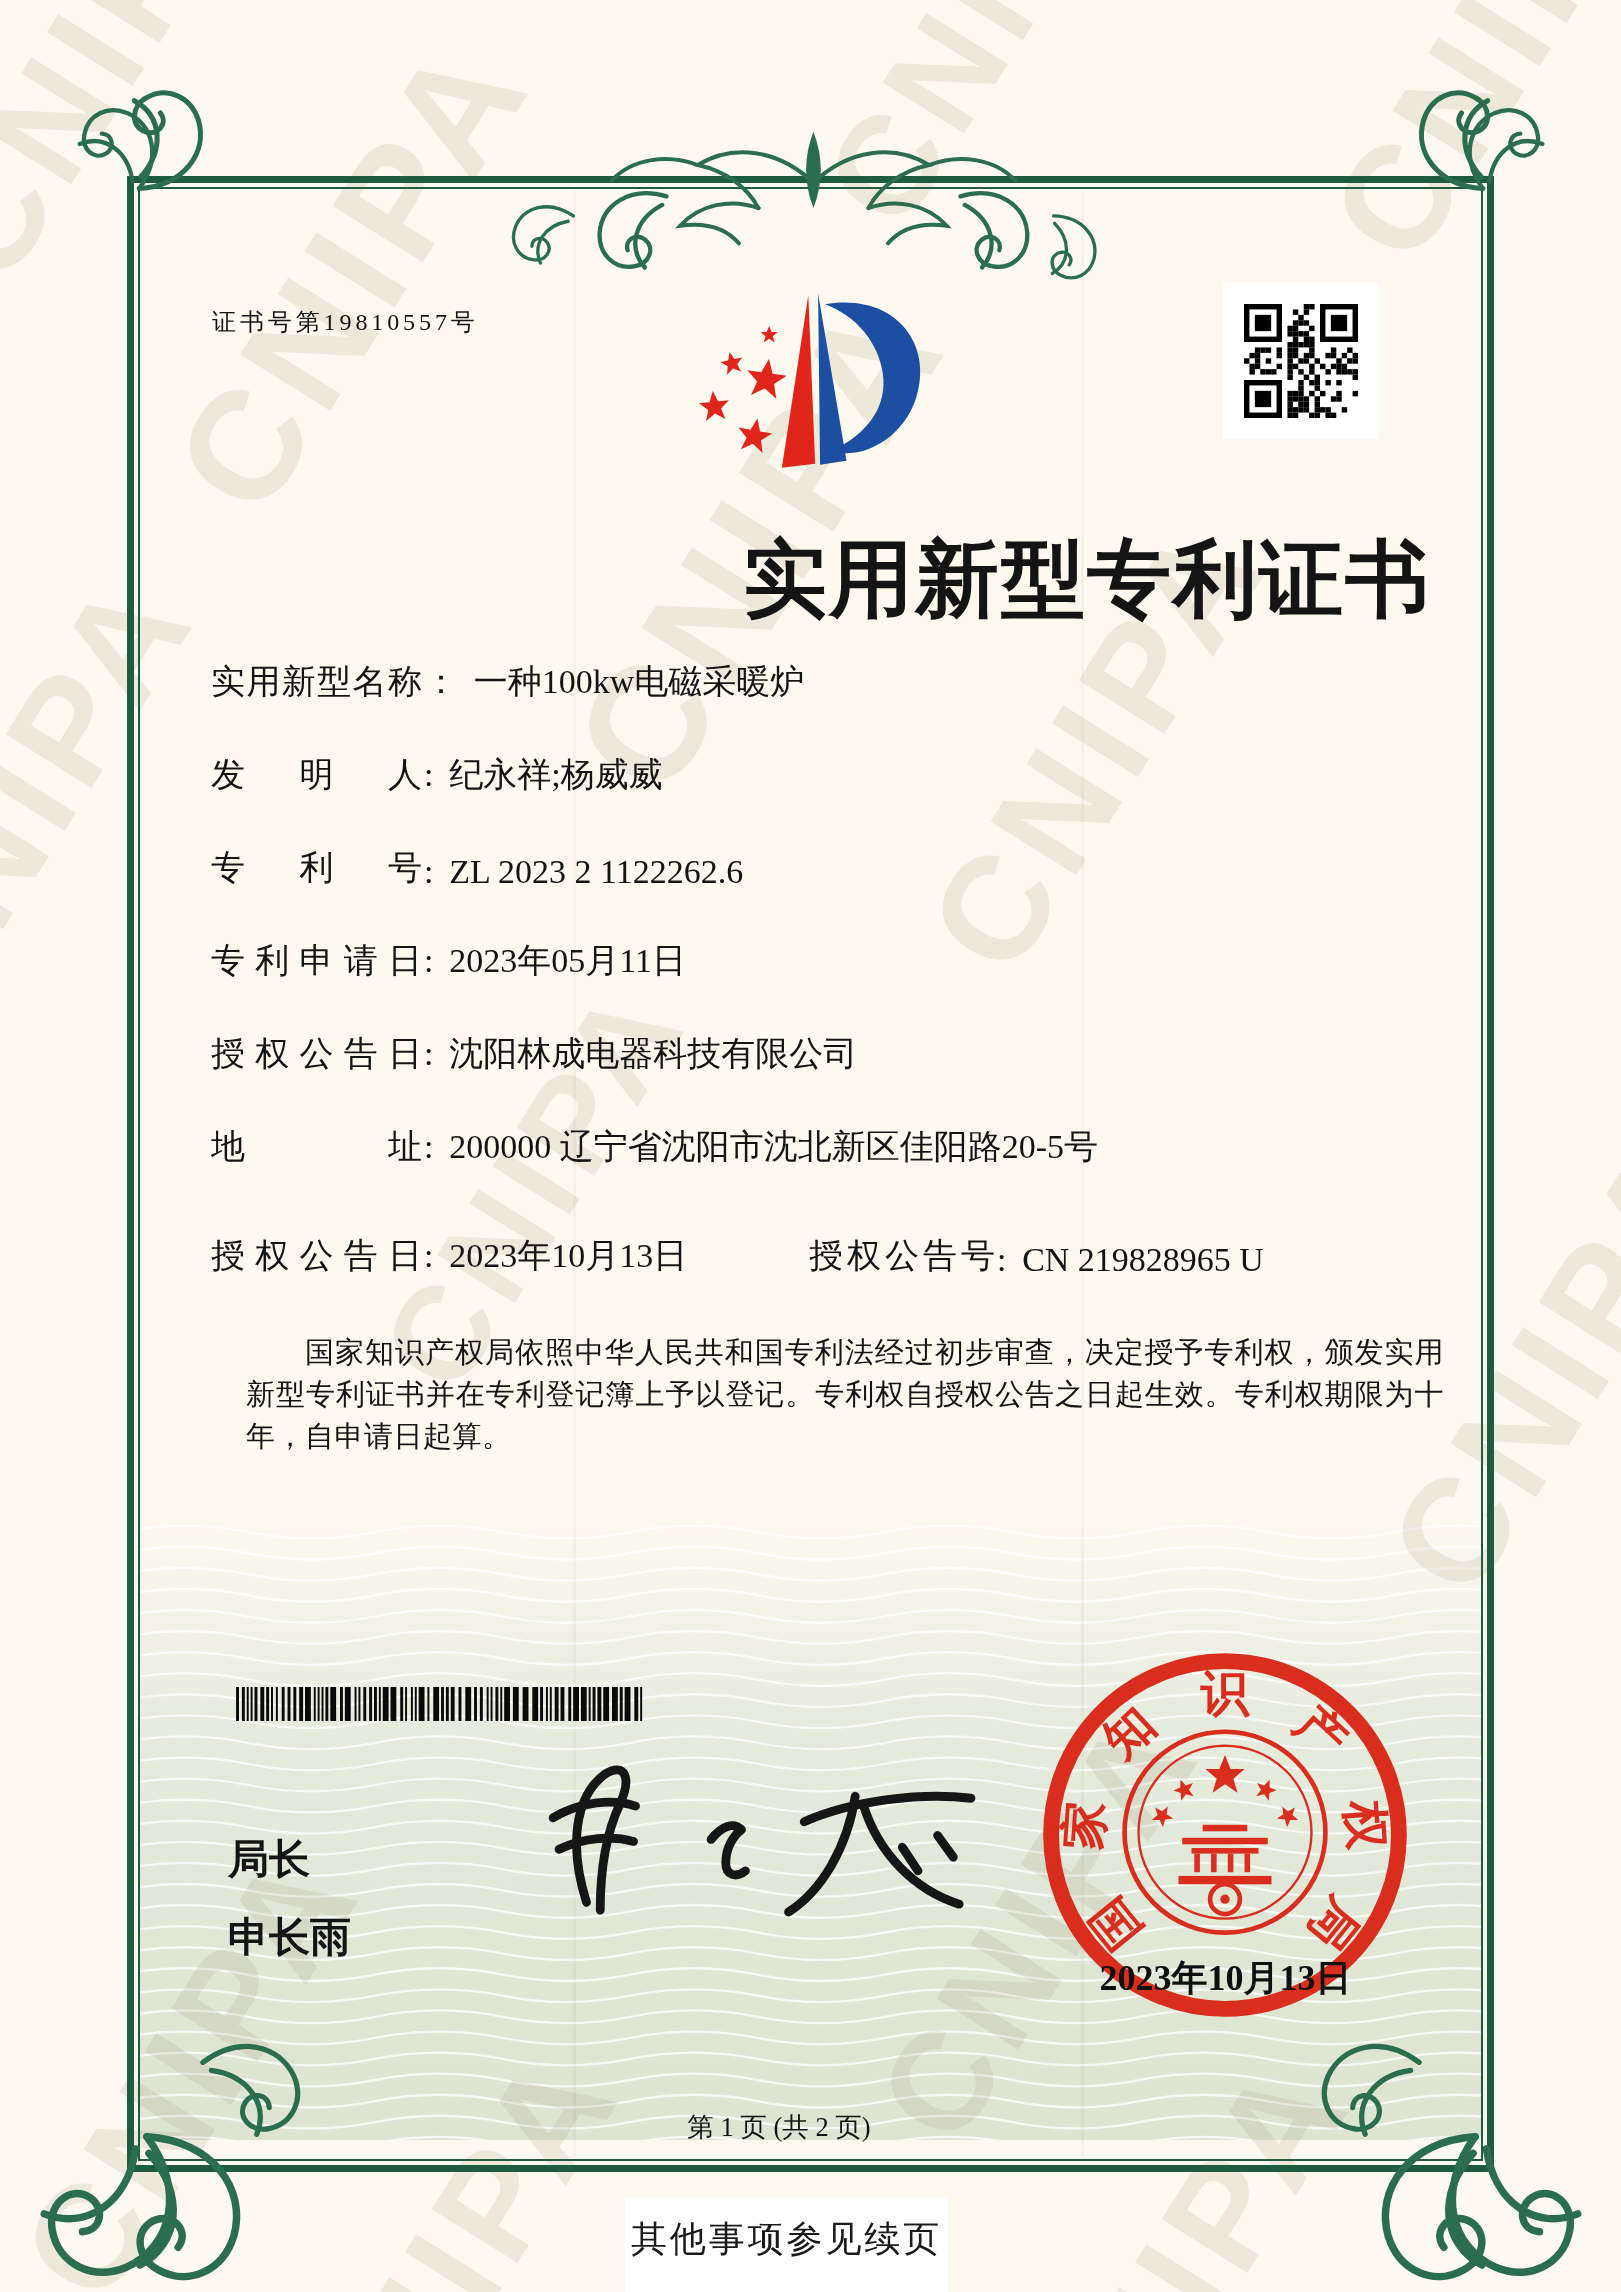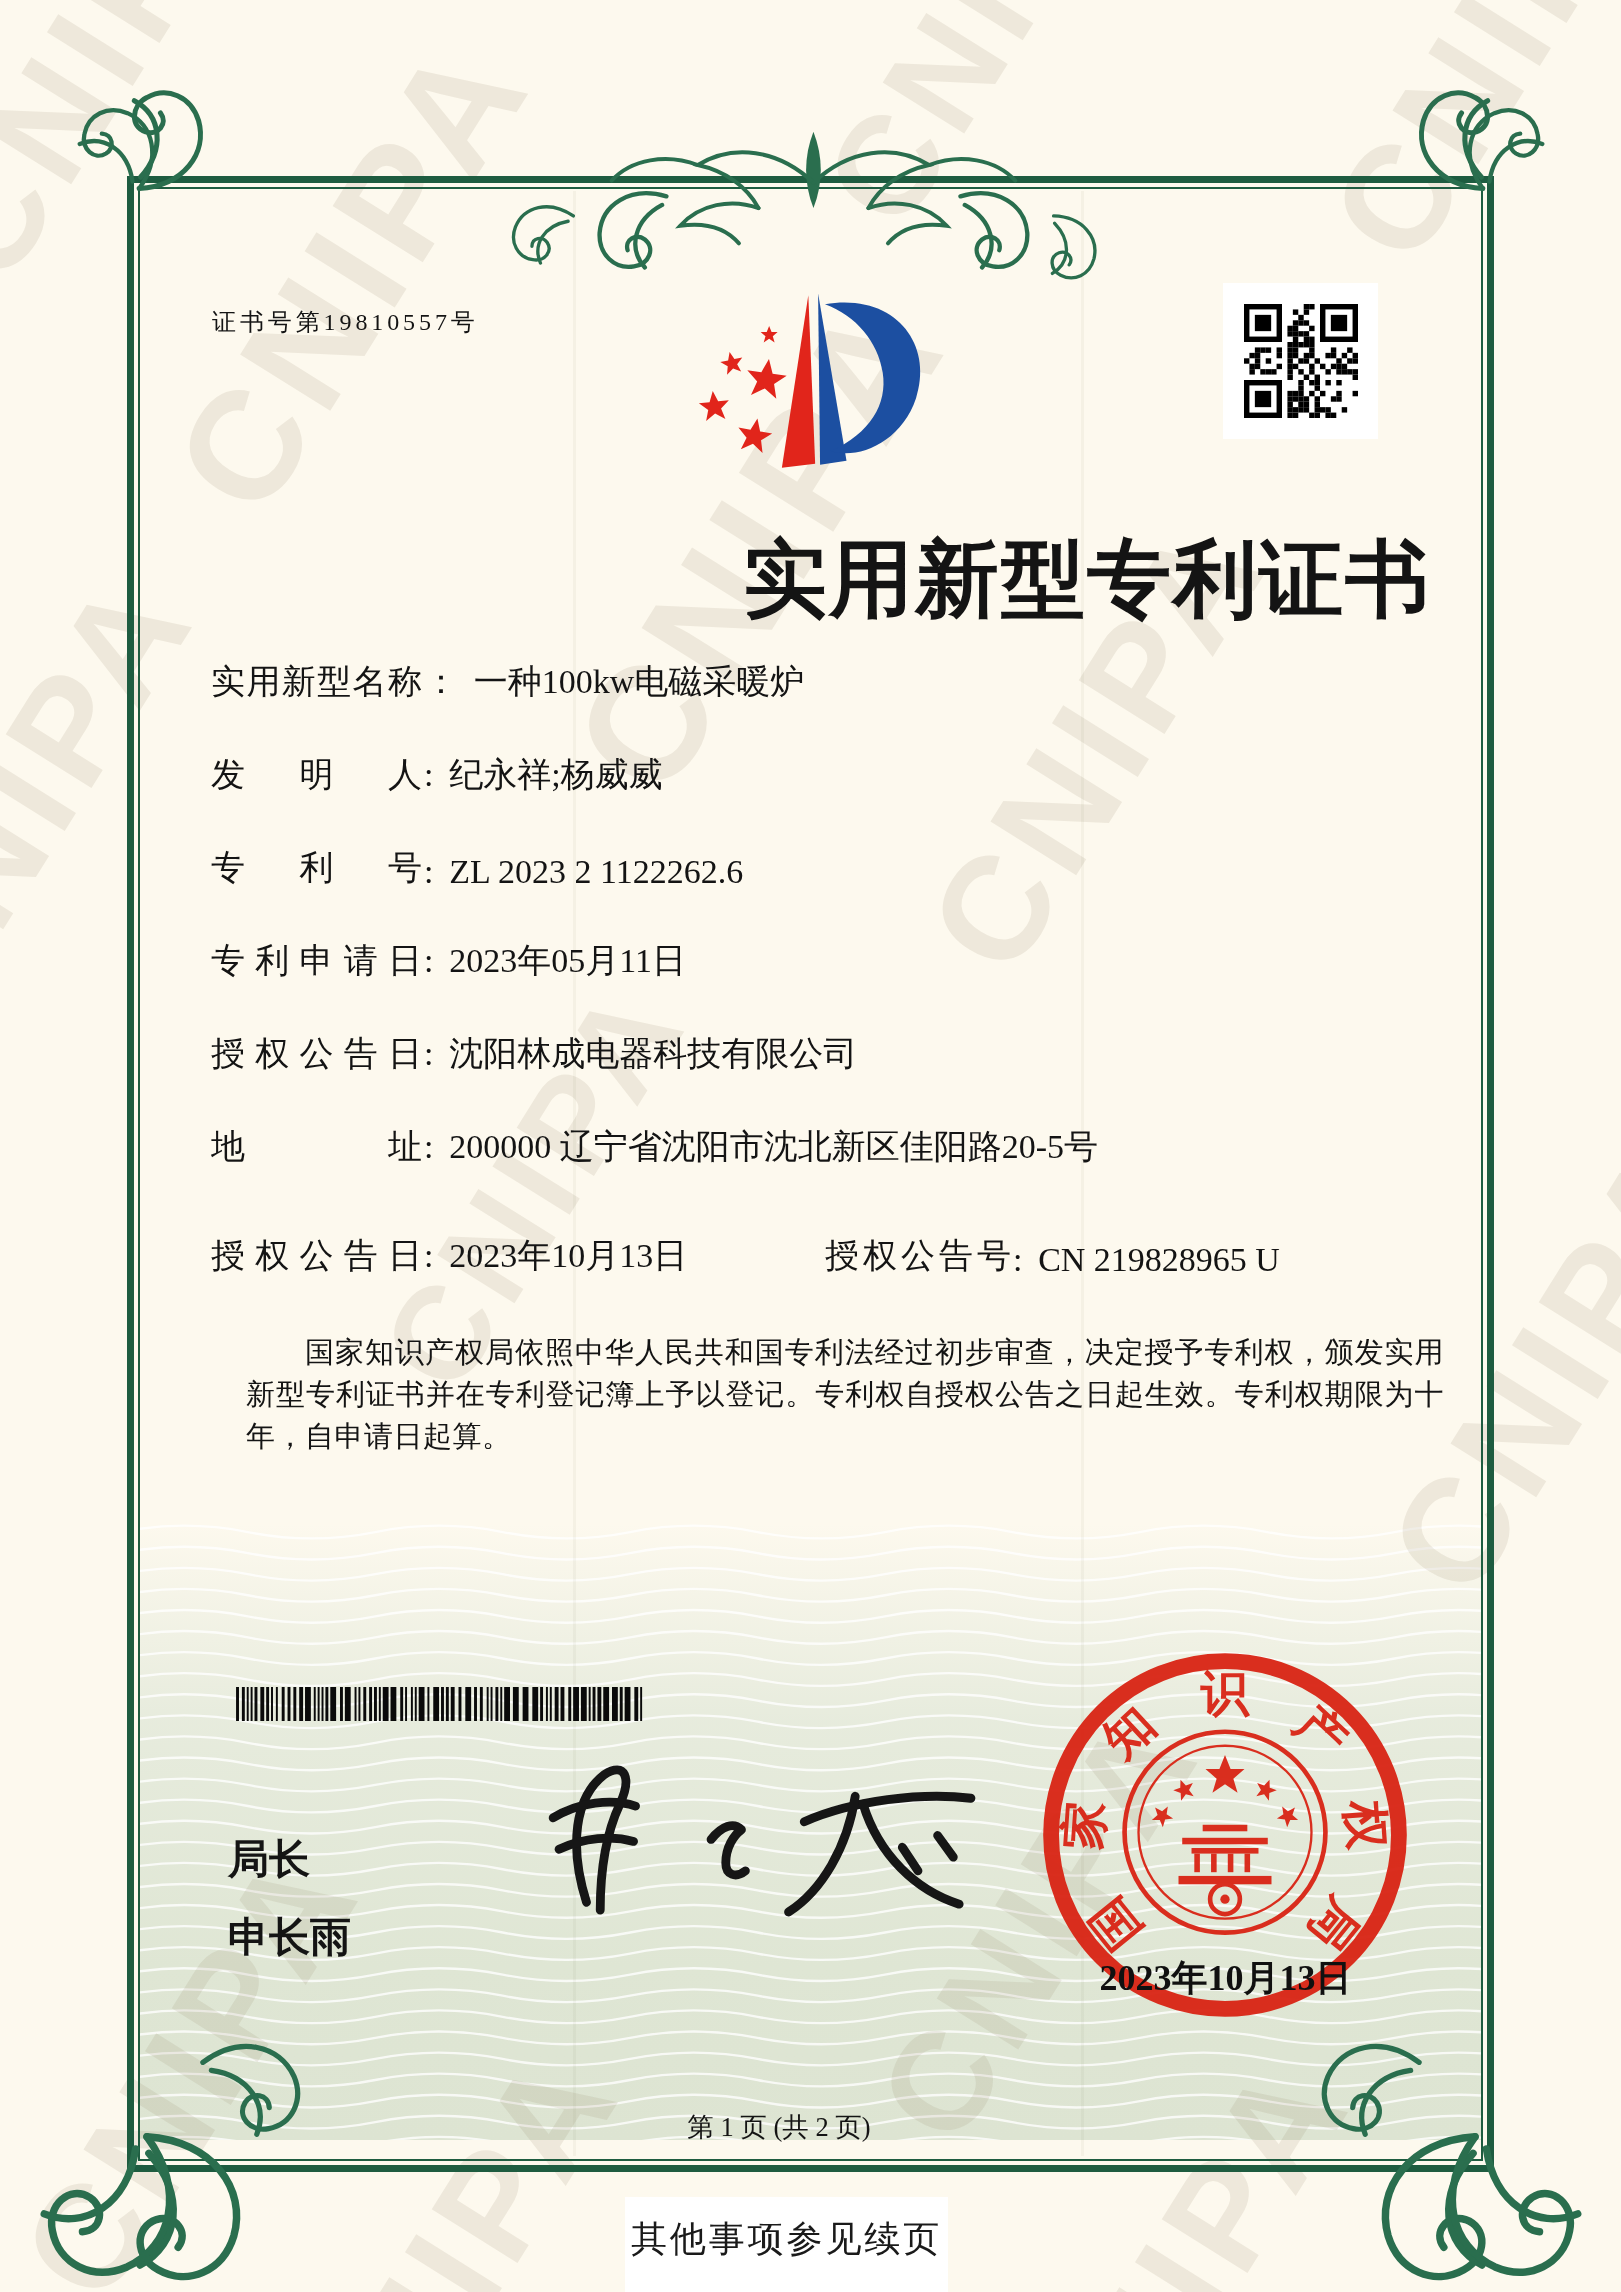--- a/index.html
+++ b/index.html
@@ -21,21 +21,21 @@
   .title{position:absolute;left:127px;top:523px;width:1304px;text-align:right;
          font-size:84px;font-weight:700;letter-spacing:2px;z-index:5;}
   .qrbox{position:absolute;left:1223px;top:283px;width:155px;height:156px;background:#fff;z-index:5;}
   .qrbox svg{position:absolute;left:20.6px;top:20.6px;}
   
   .fields{position:absolute;left:211px;top:0;width:1284px;z-index:5;font-size:34px;}
   .frow{position:absolute;left:0;white-space:nowrap;}
   .flabel{display:inline-block;width:211px;text-align:justify;text-align-last:justify;vertical-align:bottom;}
   .flabel2{display:inline-block;width:186px;text-align:justify;text-align-last:justify;vertical-align:bottom;}
   .fcolon{display:inline-block;margin:0 15.7px 0 2px;}
-  .pair2{position:absolute;left:614px;top:0;white-space:nowrap;}
+  .pair2{position:absolute;left:598px;top:0;white-space:nowrap;}
   
   .paras{position:absolute;left:235px;top:1320px;width:1220px;font-size:29px;
          line-height:42px;text-align:justify;letter-spacing:0.5px;z-index:5;}
   .paras p{margin:11px;text-indent:59px;}
   .paras p + p{margin-top:11.8px;}
   
   .waves-bg{position:absolute;left:140px;top:1524px;width:1341px;height:616px;z-index:1;
         background:linear-gradient(180deg,rgba(227,233,218,0) 0%,rgba(227,233,218,.85) 32%,#dfe6d4 72%,#dde4d2 100%);}
   .waves-bg svg{position:absolute;left:0;top:0;}
   

